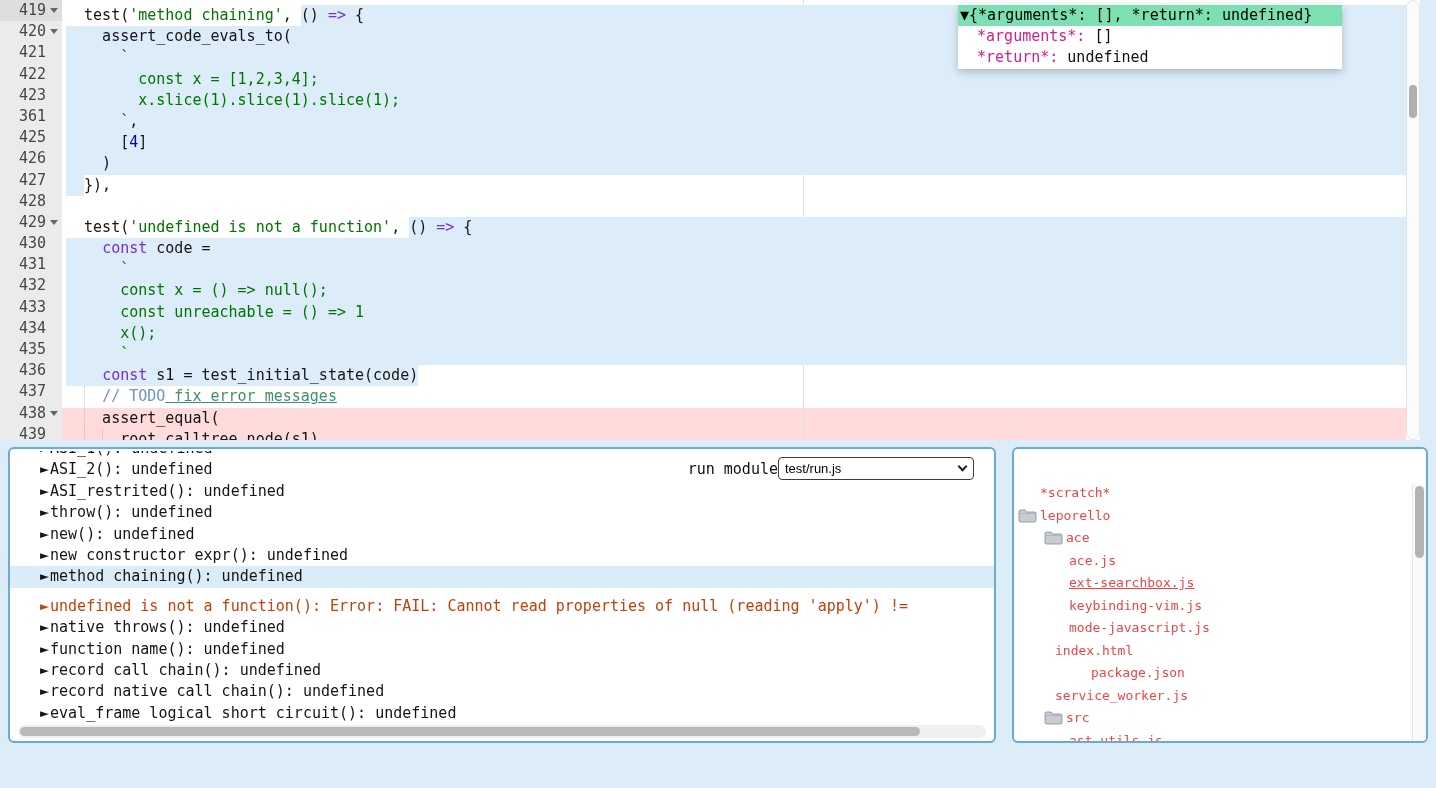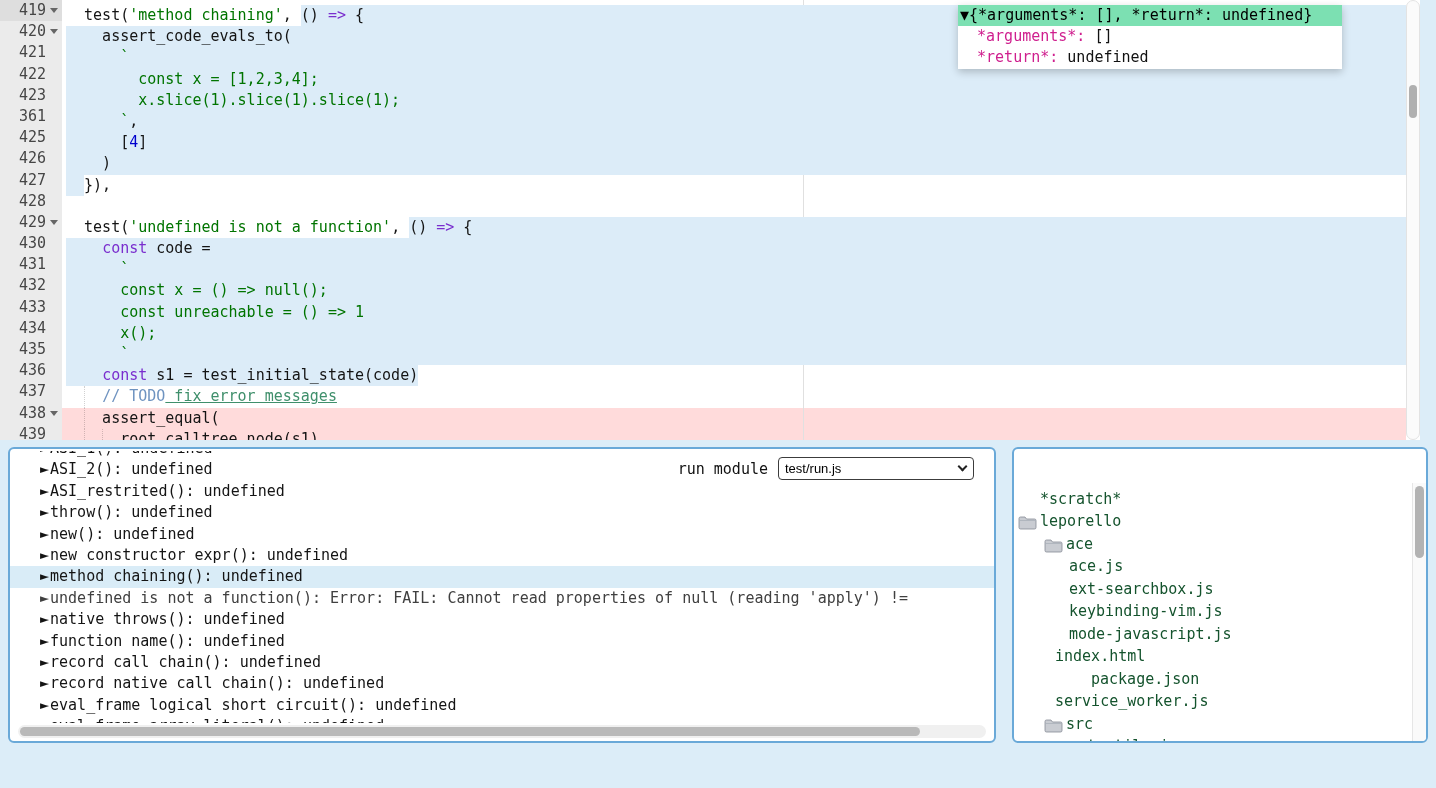--- a/index.html
+++ b/index.html
@@ -50,46 +50,46 @@
   .tt-key { color:#cf1f8e; }
   .tt-val { color:#111; }
 
   
   .panel { position:absolute; background:#fff; border:2px solid #6aa9d8; border-radius:6px; }
   #output-panel { left:8px; top:447px; width:988px; height:296px; overflow:hidden; }
   #output-rows { position:absolute; left:0; top:2px; right:0; bottom:18px; overflow:hidden; }
   .out-row { height:21.4px; line-height:21.4px; font-size:15px; color:#141414;
     padding-left:30px; white-space:nowrap; }
   .out-row.selected { background:#d9ecf7; }
-  .out-row.error { color:#404040; }
+  .out-row.error { color:#c2410c;margin-top:8px; }
   .out-marker { display:inline-block; margin-right:1px; }
 
   #run-module { position:absolute; right:20px; top:8px; display:flex; align-items:center;
-    gap:10px; font-size:15px; color:#111; z-index:3; }
+    font-size:15px; color:#111; z-index:3; }
   #run-select-wrap { position:relative; }
   #run-select { width:196px; height:23px; font-family:"Liberation Sans", sans-serif;
     font-size:13px; border:1px solid #3c3c3c; border-radius:4px; background:#fff;
     padding:0 22px 0 6px; appearance:none; -webkit-appearance:none; color:#000; }
   #run-chevron { position:absolute; right:8px; top:6px; width:7px; height:7px;
     border-right:2px solid #222; border-bottom:2px solid #222; transform:rotate(45deg);
     pointer-events:none; }
   #h-scroll { position:absolute; left:8px; right:8px; bottom:3px; height:13px;
     background:#f0f0f0; border-radius:7px; }
   #h-scroll .thumb { position:absolute; left:2px; top:2px; bottom:2px; width:93%;
     background:#b9b9b9; border-radius:5px; }
 
   
   #file-panel { left:1012px; top:447px; width:416px; height:296px; overflow:hidden; }
   #file-header { height:34px; background:#dcedf8; display:flex; justify-content:center;
     align-items:center; gap:66px; font-size:15px; }
   #file-header a { color:#1212dd; text-decoration:underline; }
   #file-tree { position:absolute; left:0; top:34px; right:14px; bottom:0; overflow:hidden;
     padding-top:2px; }
-  .tree-row { height:22.5px; display:flex; align-items:flex-end; font-size:15px;
-    color:#14532d; white-space:pre; }
+  .tree-row { height:22.5px; display:flex; align-items:flex-start; font-size:13px;
+    color:#ef4444; white-space:pre; }
   .folder-svg { width:19px; height:15px; margin-right:3px; flex:none; }
   #tree-scroll { position:absolute; right:0; top:34px; bottom:0; width:14px;
     background:#fafafa; border-left:1px solid #e6e6e6; }
   #tree-scroll .thumb { position:absolute; left:2px; top:3px; width:9px; height:72px;
     background:#b3b3b3; border-radius:5px; }
 
   
   #status-bar { position:absolute; left:0; top:796px; width:1436px; height:31px;
     background:#fff; display:flex; align-items:center; font-size:15px; color:#111;
     padding:0 14px 0 8px;gap:17px; }
@@ -198,21 +198,21 @@
       <div class="tree-row" style="padding-left: 26px;"><span>*scratch*</span></div>
       <div class="tree-row" style="padding-left: 4px;"><svg class="folder-svg" viewBox="0 0 19 15">
           <path d="M1 3.5 Q1 2 2.5 2 L7 2 L8.5 4 L16.5 4 Q18 4 18 5.5 L18 12.5 Q18 14 16.5 14 L2.5 14 Q1 14 1 12.5 Z" fill="#c9ccd2" stroke="#868c96" stroke-width="0.8"></path>
           <path d="M1 5.5 L18 5.5" stroke="#aab0b9" stroke-width="0.8"></path>
         </svg><span>leporello</span></div>
       <div class="tree-row" style="padding-left: 30px;"><svg class="folder-svg" viewBox="0 0 19 15">
           <path d="M1 3.5 Q1 2 2.5 2 L7 2 L8.5 4 L16.5 4 Q18 4 18 5.5 L18 12.5 Q18 14 16.5 14 L2.5 14 Q1 14 1 12.5 Z" fill="#c9ccd2" stroke="#868c96" stroke-width="0.8"></path>
           <path d="M1 5.5 L18 5.5" stroke="#aab0b9" stroke-width="0.8"></path>
         </svg><span>ace</span></div>
       <div class="tree-row" style="padding-left: 55px;"><span>ace.js</span></div>
-      <div class="tree-row" style="padding-left: 55px;"><span>ext-searchbox.js</span></div>
+      <div class="tree-row" style="padding-left: 55px; text-decoration: underline;"><span>ext-searchbox.js</span></div>
       <div class="tree-row" style="padding-left: 55px;"><span>keybinding-vim.js</span></div>
       <div class="tree-row" style="padding-left: 55px;"><span>mode-javascript.js</span></div>
       <div class="tree-row" style="padding-left: 41px;"><span>index.html</span></div>
       <div class="tree-row" style="padding-left: 41px; margin-left: 36px;"><span>package.json</span></div>
       <div class="tree-row" style="padding-left: 41px;"><span>service_worker.js</span></div>
       <div class="tree-row" style="padding-left: 30px;"><svg class="folder-svg" viewBox="0 0 19 15">
           <path d="M1 3.5 Q1 2 2.5 2 L7 2 L8.5 4 L16.5 4 Q18 4 18 5.5 L18 12.5 Q18 14 16.5 14 L2.5 14 Q1 14 1 12.5 Z" fill="#c9ccd2" stroke="#868c96" stroke-width="0.8"></path>
           <path d="M1 5.5 L18 5.5" stroke="#aab0b9" stroke-width="0.8"></path>
         </svg><span>src</span></div>
       <div class="tree-row" style="padding-left: 55px;"><span>ast_utils.js</span></div>

